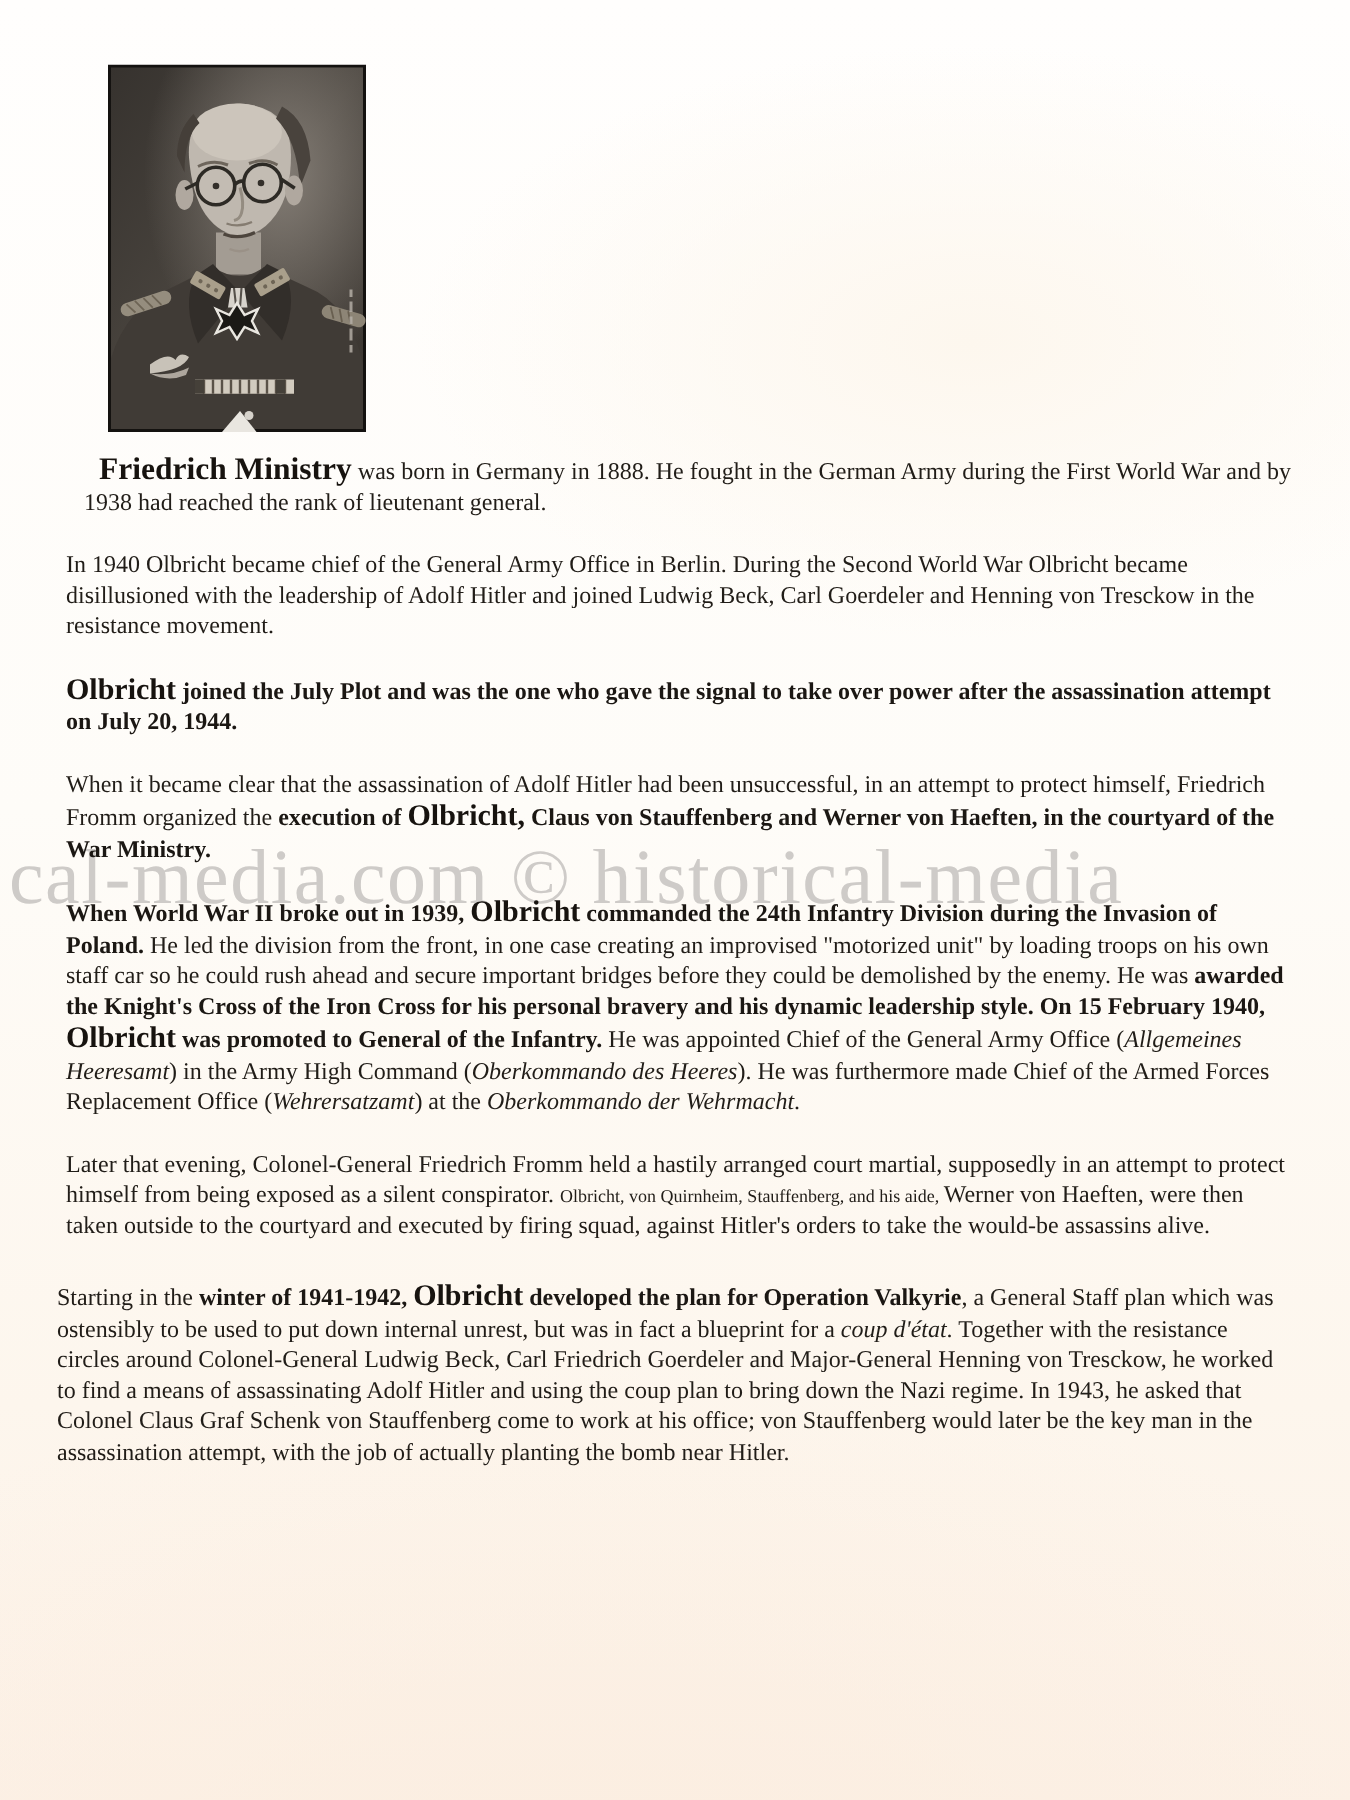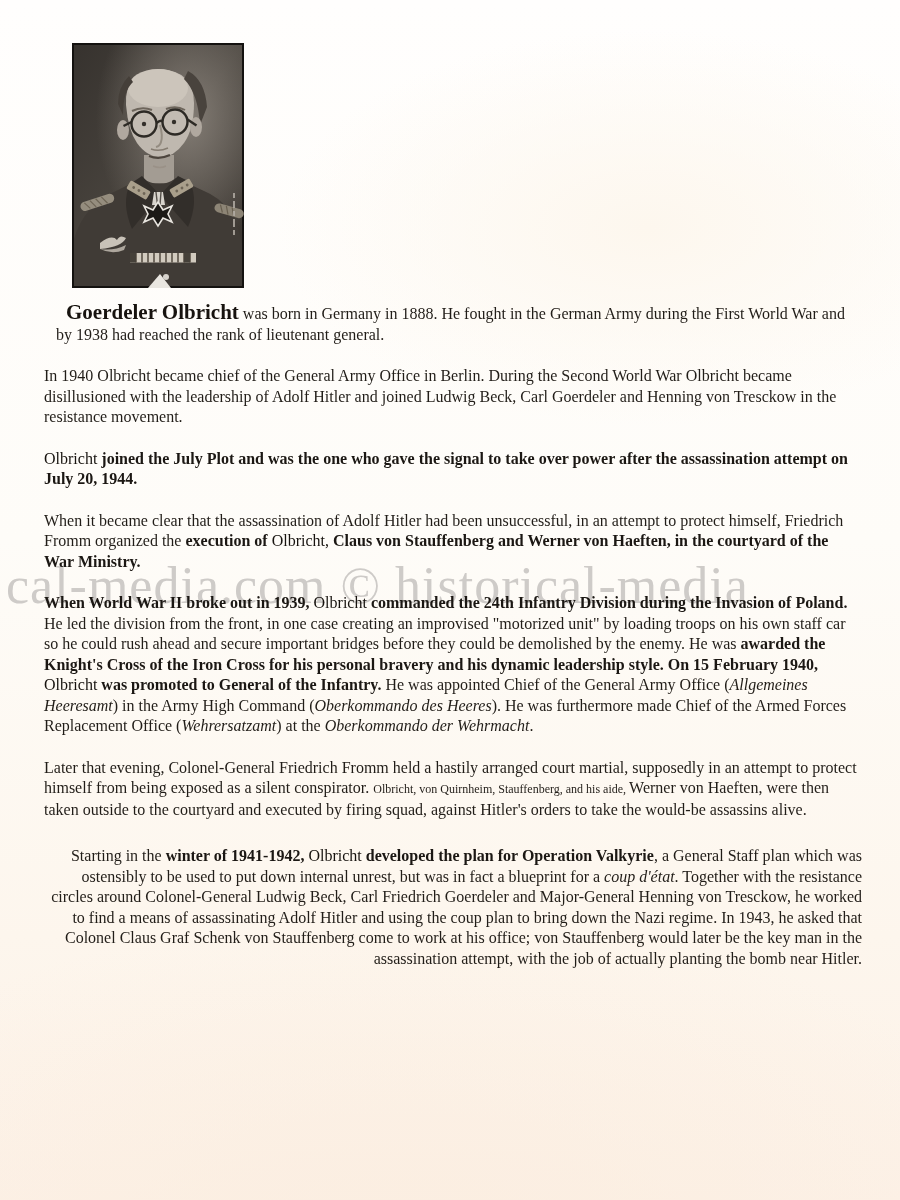--- a/index.html
+++ b/index.html
@@ -24,26 +24,26 @@
   }
   .photo svg{display:block;}
   .content{
     position:absolute;left:44px;top:302px;width:818px;z-index:2;
     font-size:16px;line-height:20.5px;color:#211d18;
   }
   .para{margin:0 0 21px 0;}
   .para-intro{margin-left:12px;text-indent:10px;}
   .para-ww2{}
   .para-court-martial{margin-bottom:26px;}
-  .para-valkyrie{margin-left:-6px;text-align:right;}
+  .para-valkyrie{margin-left:-6px;}
   .run-r{font-weight:normal;}
   .run-b{font-weight:bold;color:#1b1713;}
   .run-i{font-style:italic;}
   .run-nb{font-weight:bold;font-size:21px;color:#17130f;}
-  .run-nb2{font-weight:normal;font-size:16px;color:#17130f;}
+  .run-nb2{font-weight:bold;font-size:20px;color:#17130f;}
   .run-n{font-size:12px;}
 </style>
 </head>
 <body>
 
 <div class="page">
 
   <div class="watermark">cal-media.com © historical-media</div>
 
   <figure class="photo">
@@ -150,21 +150,21 @@
         <rect x="161" y="150" width="2" height="5"></rect>
         <rect x="161" y="158" width="2" height="7"></rect>
         <rect x="161" y="168" width="2" height="5"></rect>
         <rect x="161" y="176" width="2" height="8"></rect>
         <rect x="161" y="187" width="2" height="5"></rect>
       </g>
     </svg>
   </figure>
 
   <article class="content">
-      <p class="para para-intro"><span class="run-nb">Goerdeler Olbricht</span><span class="run-r"> was born in Germany in 1888. He fought in the German Army during the First World War and by 1938 had reached the rank of lieutenant general.</span></p>
+      <p class="para para-intro"><span class="run-nb">Friedrich Ministry</span><span class="run-r"> was born in Germany in 1888. He fought in the German Army during the First World War and by 1938 had reached the rank of lieutenant general.</span></p>
       <p class="para para-office"><span class="run-r">In 1940 Olbricht became chief of the General Army Office in Berlin. During the Second World War Olbricht became disillusioned with the leadership of Adolf Hitler and joined Ludwig Beck, Carl Goerdeler and Henning von Tresckow in the resistance movement.</span></p>
       <p class="para para-july-plot"><span class="run-nb2">Olbricht</span><span class="run-b"> joined the July Plot and was the one who gave the signal to take over power after the assassination attempt on July 20, 1944.</span></p>
       <p class="para para-execution"><span class="run-r">When it became clear that the assassination of Adolf Hitler had been unsuccessful, in an attempt to protect himself, Friedrich Fromm organized the </span><span class="run-b">execution of </span><span class="run-nb2">Olbricht,</span><span class="run-b"> Claus von Stauffenberg and Werner von Haeften, in the courtyard of the War Ministry.</span></p>
       <p class="para para-ww2"><span class="run-b">When World War II broke out in 1939, </span><span class="run-nb2">Olbricht</span><span class="run-b"> commanded the 24th Infantry Division during the Invasion of Poland.</span><span class="run-r"> He led the division from the front, in one case creating an improvised "motorized unit" by loading troops on his own staff car so he could rush ahead and secure important bridges before they could be demolished by the enemy. He was </span><span class="run-b">awarded the Knight's Cross of the Iron Cross for his personal bravery and his dynamic leadership style. On 15 February 1940, </span><span class="run-nb2">Olbricht</span><span class="run-b"> was promoted to General of the Infantry.</span><span class="run-r"> He was appointed Chief of the General Army Office (</span><span class="run-i">Allgemeines Heeresamt</span><span class="run-r">) in the Army High Command (</span><span class="run-i">Oberkommando des Heeres</span><span class="run-r">). He was furthermore made Chief of the Armed Forces Replacement Office (</span><span class="run-i">Wehrersatzamt</span><span class="run-r">) at the </span><span class="run-i">Oberkommando der Wehrmacht</span><span class="run-r">.</span></p>
       <p class="para para-court-martial"><span class="run-r">Later that evening, Colonel-General Friedrich Fromm held a hastily arranged court martial, supposedly in an attempt to protect himself from being exposed as a silent conspirator. </span><span class="run-n">Olbricht, von Quirnheim, Stauffenberg, and his aide, </span><span class="run-r">Werner von Haeften, were then taken outside to the courtyard and executed by firing squad, against Hitler's orders to take the would-be assassins alive.</span></p>
       <p class="para para-valkyrie"><span class="run-r">Starting in the </span><span class="run-b">winter of 1941-1942, </span><span class="run-nb2">Olbricht</span><span class="run-b"> developed the plan for Operation Valkyrie</span><span class="run-r">, a General Staff plan which was ostensibly to be used to put down internal unrest, but was in fact a blueprint for a </span><span class="run-i">coup d'état</span><span class="run-r">. Together with the resistance circles around Colonel-General Ludwig Beck, Carl Friedrich Goerdeler and Major-General Henning von Tresckow, he worked to find a means of assassinating Adolf Hitler and using the coup plan to bring down the Nazi regime. In 1943, he asked that Colonel Claus Graf Schenk von Stauffenberg come to work at his office; von Stauffenberg would later be the key man in the assassination attempt, with the job of actually planting the bomb near Hitler.</span></p>
     </article>
 
 </div>
 

